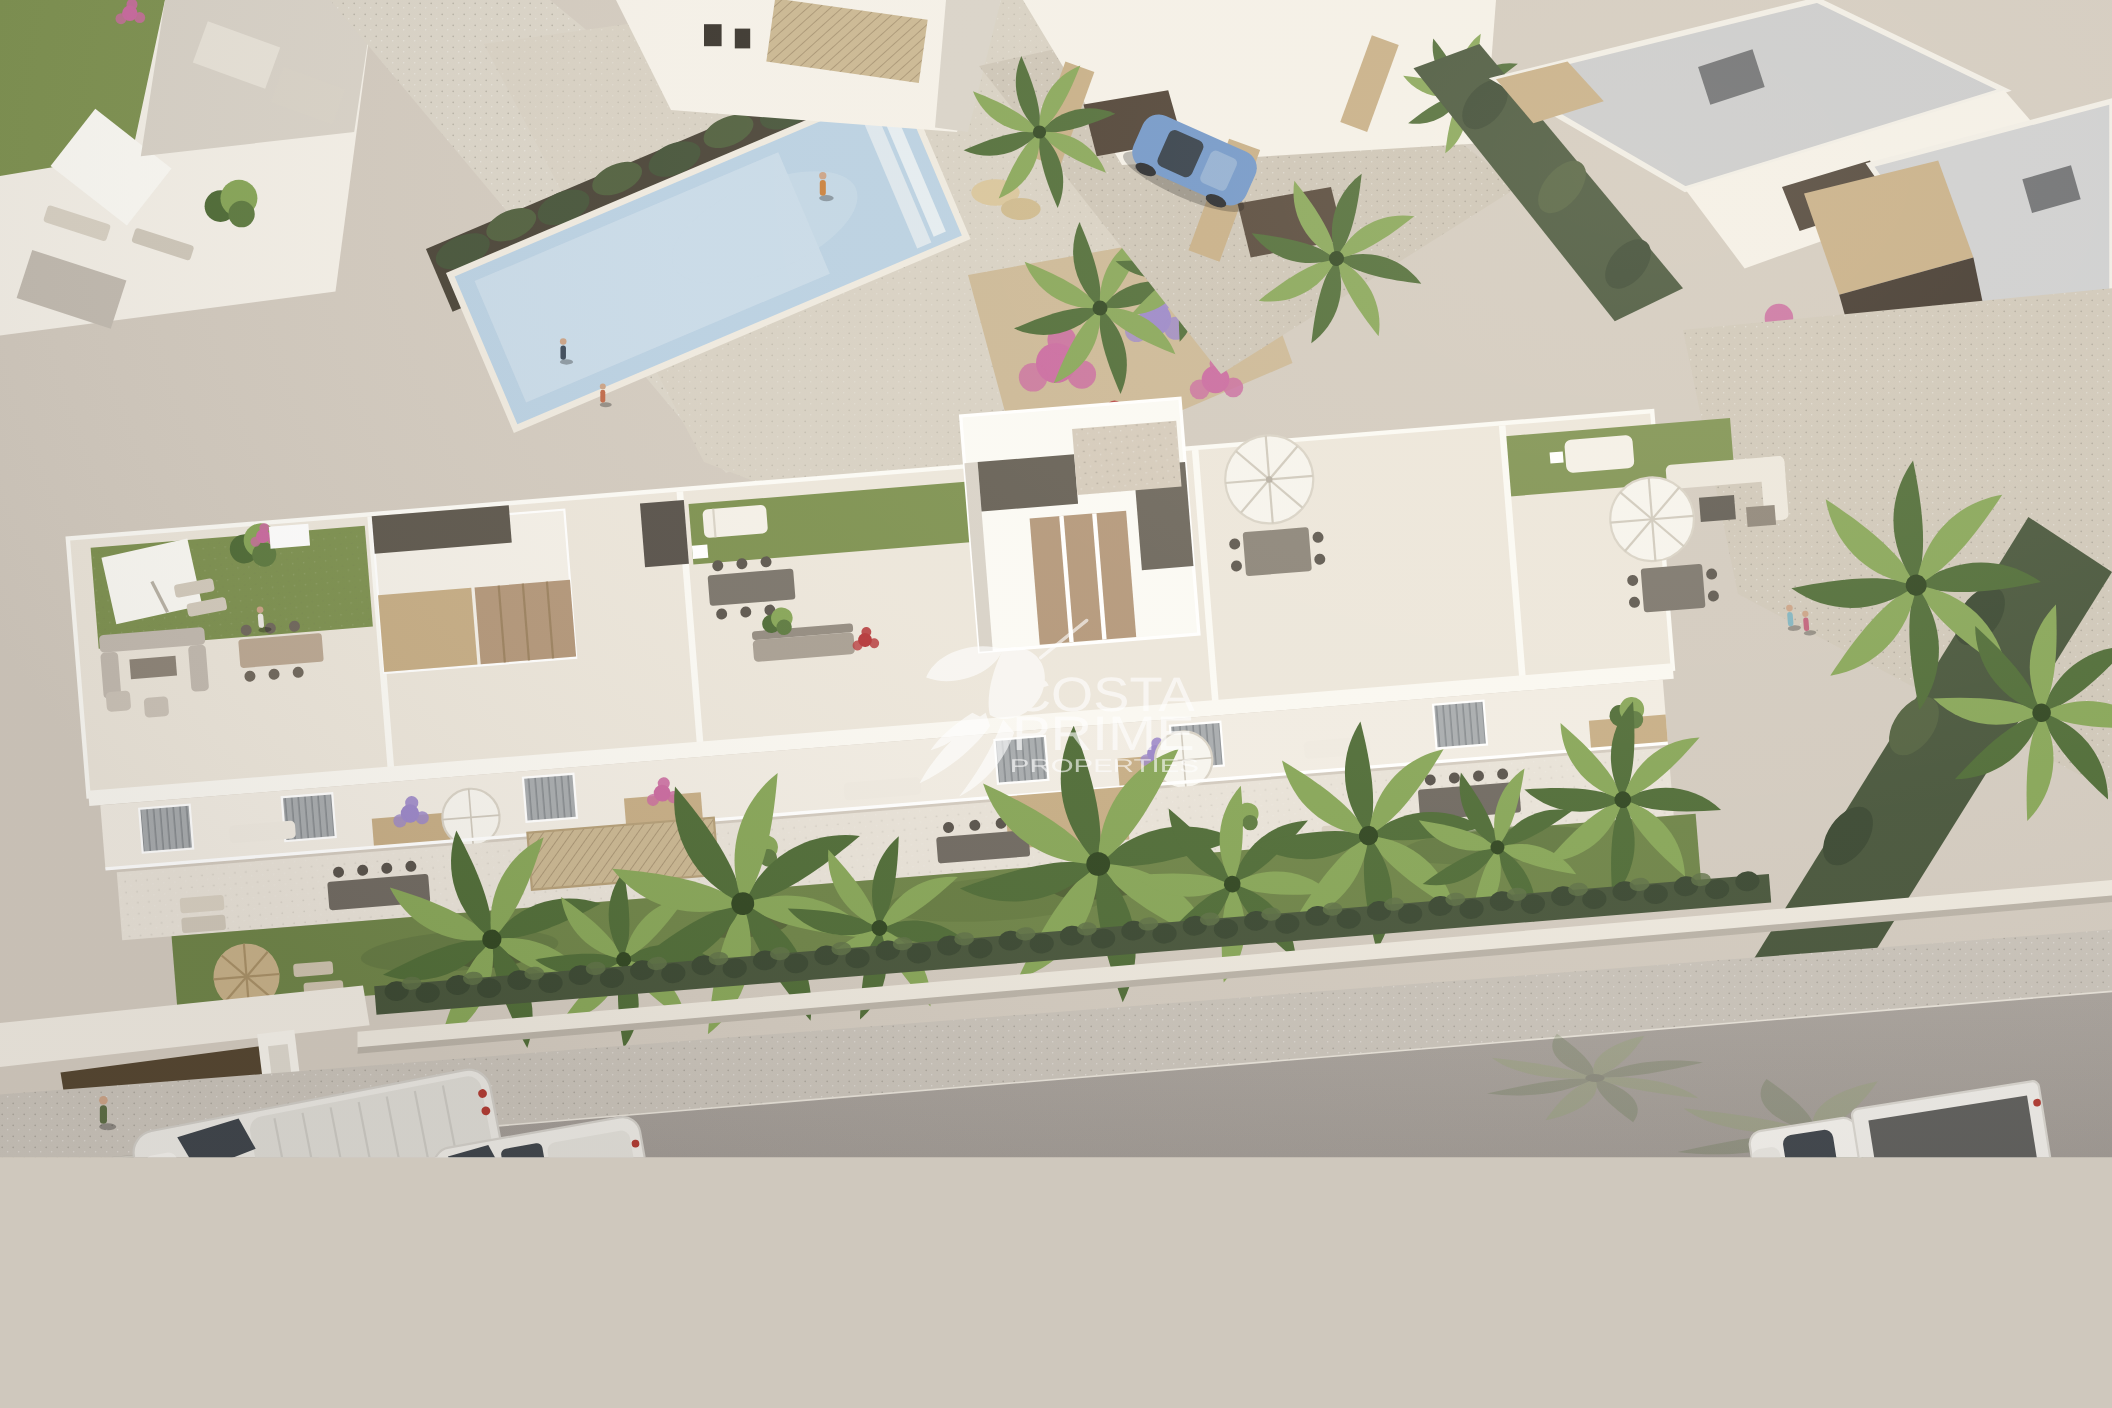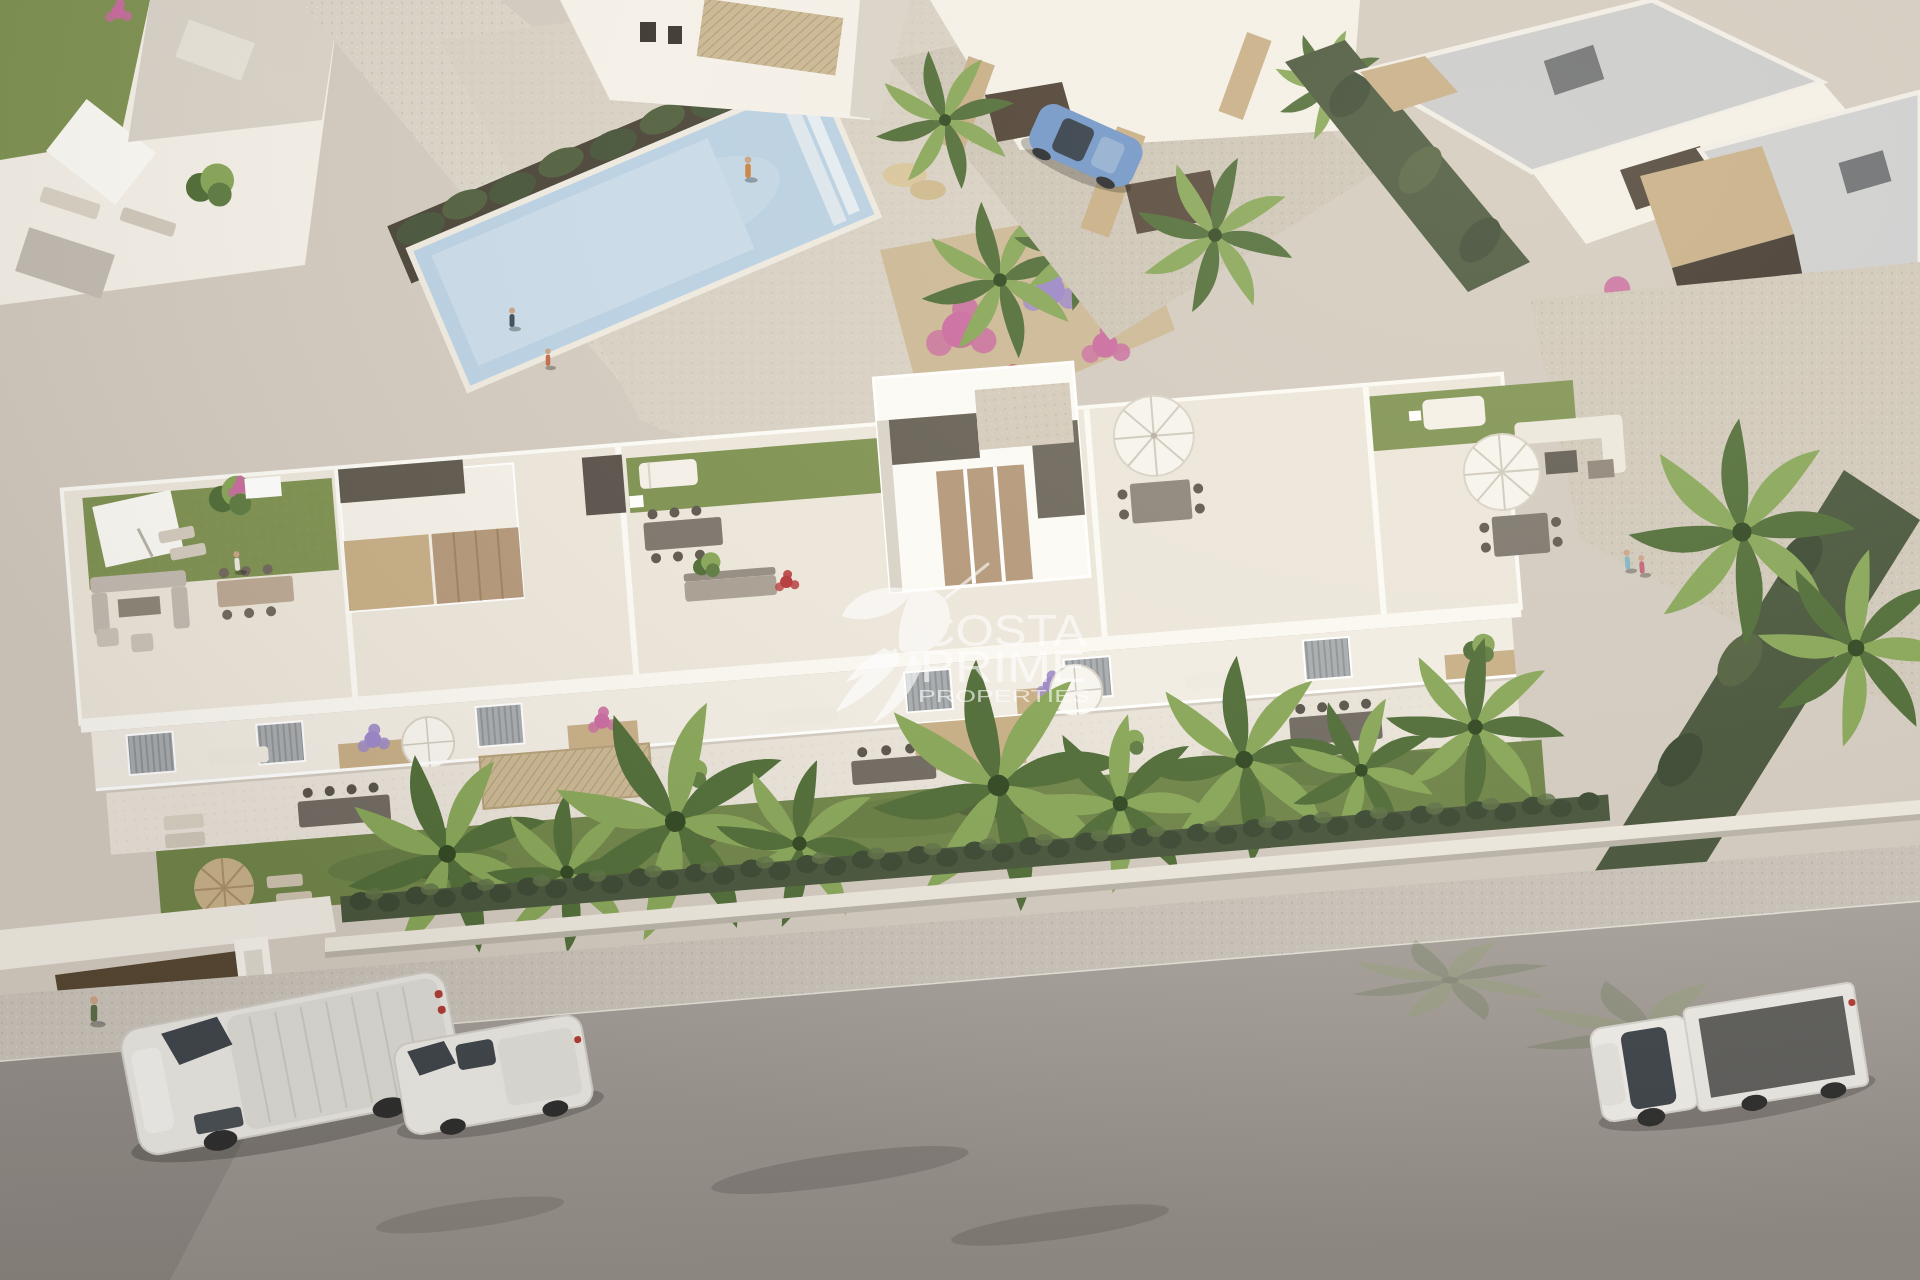--- a/index.html
+++ b/index.html
@@ -1,16 +1,16 @@
 <!DOCTYPE html>
 <html style="--ground: #d2cabf; --path: #d9d3c7; --deck: #d7d0c3; --poolWater: #b9d0e2; --poolShallow: #d6e2ec; --wallSun: #f4f0e8; --wallBright: #fbfaf5; --wallShade: #d8d2c8; --wallDark: #c2bbb1; --roofGray: #c9cacc; --lawn: #7d9150; --lawnDark: #66793f; --gardenLawn: #6d8347; --hedge: #46543a; --hedgeDark: #394731; --palmLight: #86a557; --palmDark: #4e6b36; --stone: #c6ad85; --wood: #b3977a; --mulch: #4a4438; --pergola: #5d574d; --thatch: #c9b691; --furnGray: #8d8478; --road: #a39d97; --roadDark: #8f8984; --sidewalk: #c8c2b9; --vehicleWhite: #e9e7e2; --glass: #3d434a; --carBlue: #6f95c8; --flowerPurple: #9a86c8; --flowerPink: #c9699f; --flowerRed: #b5373a; --flowerOrange: #cf7a4e; --shadow: rgba(58,52,45,0.25);"><head>
 <meta charset="utf-8">
 <style>
   html,body{margin:0;padding:0;background:#cfc8bd;}
-  #stage{position:relative;width:1920px;height:1280px;overflow:hidden;
+  #stage{position:relative;width:1920px;height:1052px;overflow:hidden;
          font-family:"Liberation Sans", sans-serif;text-align:right;}
   svg{display:block}
   .wm-text{fill:#ffffff;font-family:"Liberation Sans",sans-serif;}
   .wm-big{font-size:44px;font-weight:400;}
   .wm-small{font-size:17px;font-weight:400;}
 </style>
 </head>
 <body>
 
 <div id="stage">

